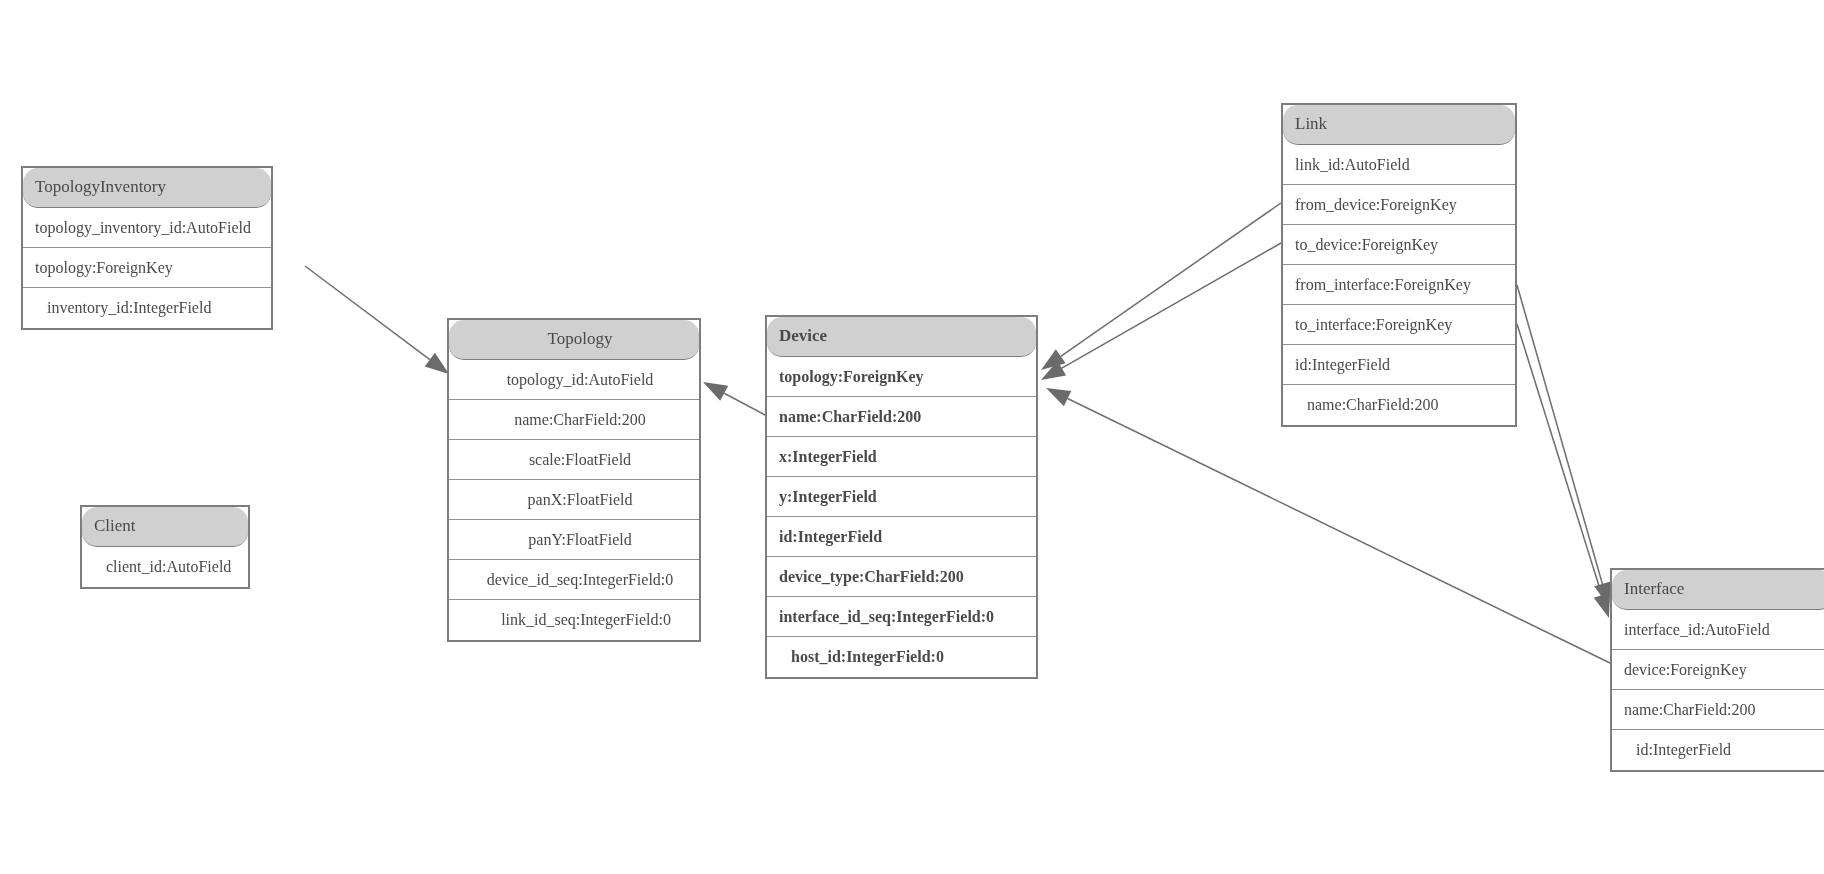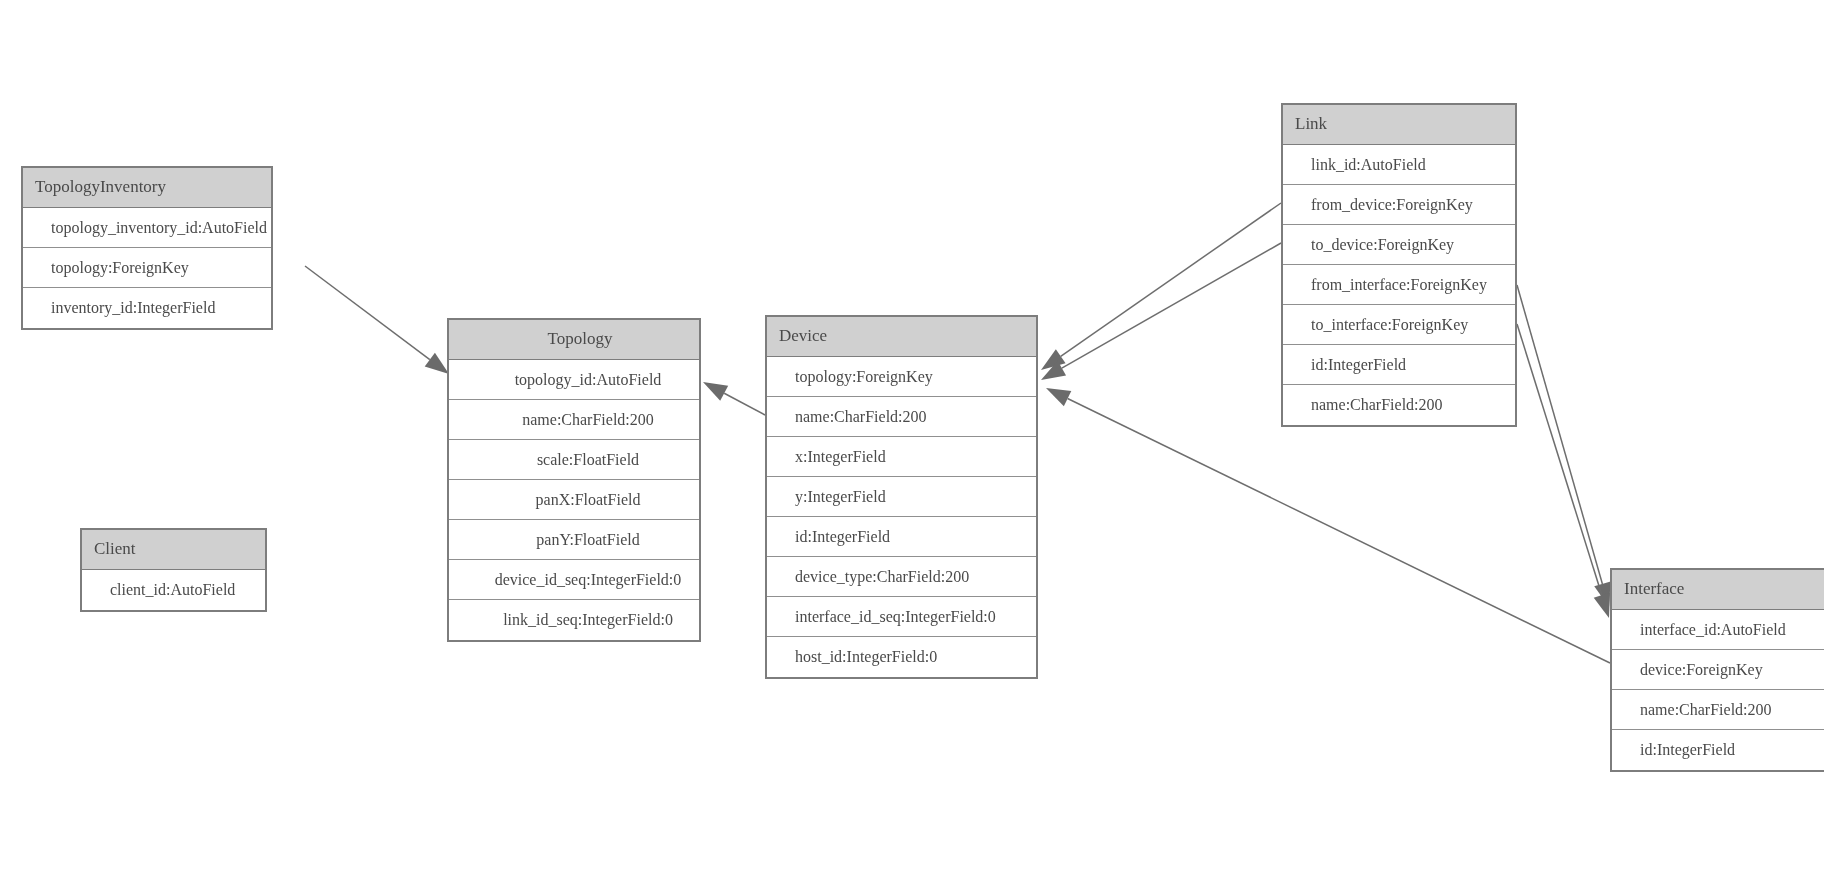--- a/index.html
+++ b/index.html
@@ -32,35 +32,37 @@
     box-sizing: border-box;
     height: 40px;
     line-height: 38px;
     padding-left: 12px;
     background: #d0d0d0;
     border-bottom: 1px solid #7d7d7d;
     color: #4a4a4a;
     font-size: 17px;
     white-space: nowrap;
     overflow: hidden;
+    border-radius: 15px;
   }
   .entity-row {
     box-sizing: border-box;
     height: 40px;
     line-height: 39px;
-    padding-left: 28px;
+    padding-left: 12px;
     border-bottom: 1px solid #909090;
     color: #4a4a4a;
     font-size: 16px;
     white-space: nowrap;
     overflow: hidden;
     background: #ffffff;
   }
   .entity-row:last-child {
     border-bottom: none;
+    margin-left: 12px;
   }
 </style>
 </head>
 <body>
 
 <div id="canvas">
   <svg id="edge-layer" width="1824" height="874" viewBox="0 0 1824 874" xmlns="http://www.w3.org/2000/svg">
       <line x1="305" y1="266" x2="429.8" y2="359.6" stroke="#6e6e6e" stroke-width="1.5"></line>
       <polygon points="449,374 424.7,366.40000000000003 434.90000000000003,352.8" fill="#6b6b6b"></polygon>
       <line x1="765" y1="415" x2="724.1859222179019" y2="393.2763779546897" stroke="#6e6e6e" stroke-width="1.5"></line>
@@ -86,25 +88,25 @@
       <div class="entity" style="left: 447px; top: 318px; width: 254px; text-align: center;">
         <div class="entity-title">Topology</div>
         <div class="entity-row">topology_id:AutoField</div>
         <div class="entity-row">name:CharField:200</div>
         <div class="entity-row">scale:FloatField</div>
         <div class="entity-row">panX:FloatField</div>
         <div class="entity-row">panY:FloatField</div>
         <div class="entity-row">device_id_seq:IntegerField:0</div>
         <div class="entity-row">link_id_seq:IntegerField:0</div>
       </div>
-      <div class="entity" style="left: 80px; top: 528px; width: 187px;">
+      <div class="entity" style="left: 80px; top: 505px; width: 170px;">
         <div class="entity-title">Client</div>
         <div class="entity-row">client_id:AutoField</div>
       </div>
-      <div class="entity" style="left: 765px; top: 315px; width: 273px;">
+      <div class="entity" style="left: 765px; top: 315px; width: 273px; font-weight: bold;">
         <div class="entity-title">Device</div>
         <div class="entity-row">topology:ForeignKey</div>
         <div class="entity-row">name:CharField:200</div>
         <div class="entity-row">x:IntegerField</div>
         <div class="entity-row">y:IntegerField</div>
         <div class="entity-row">id:IntegerField</div>
         <div class="entity-row">device_type:CharField:200</div>
         <div class="entity-row">interface_id_seq:IntegerField:0</div>
         <div class="entity-row">host_id:IntegerField:0</div>
       </div>

